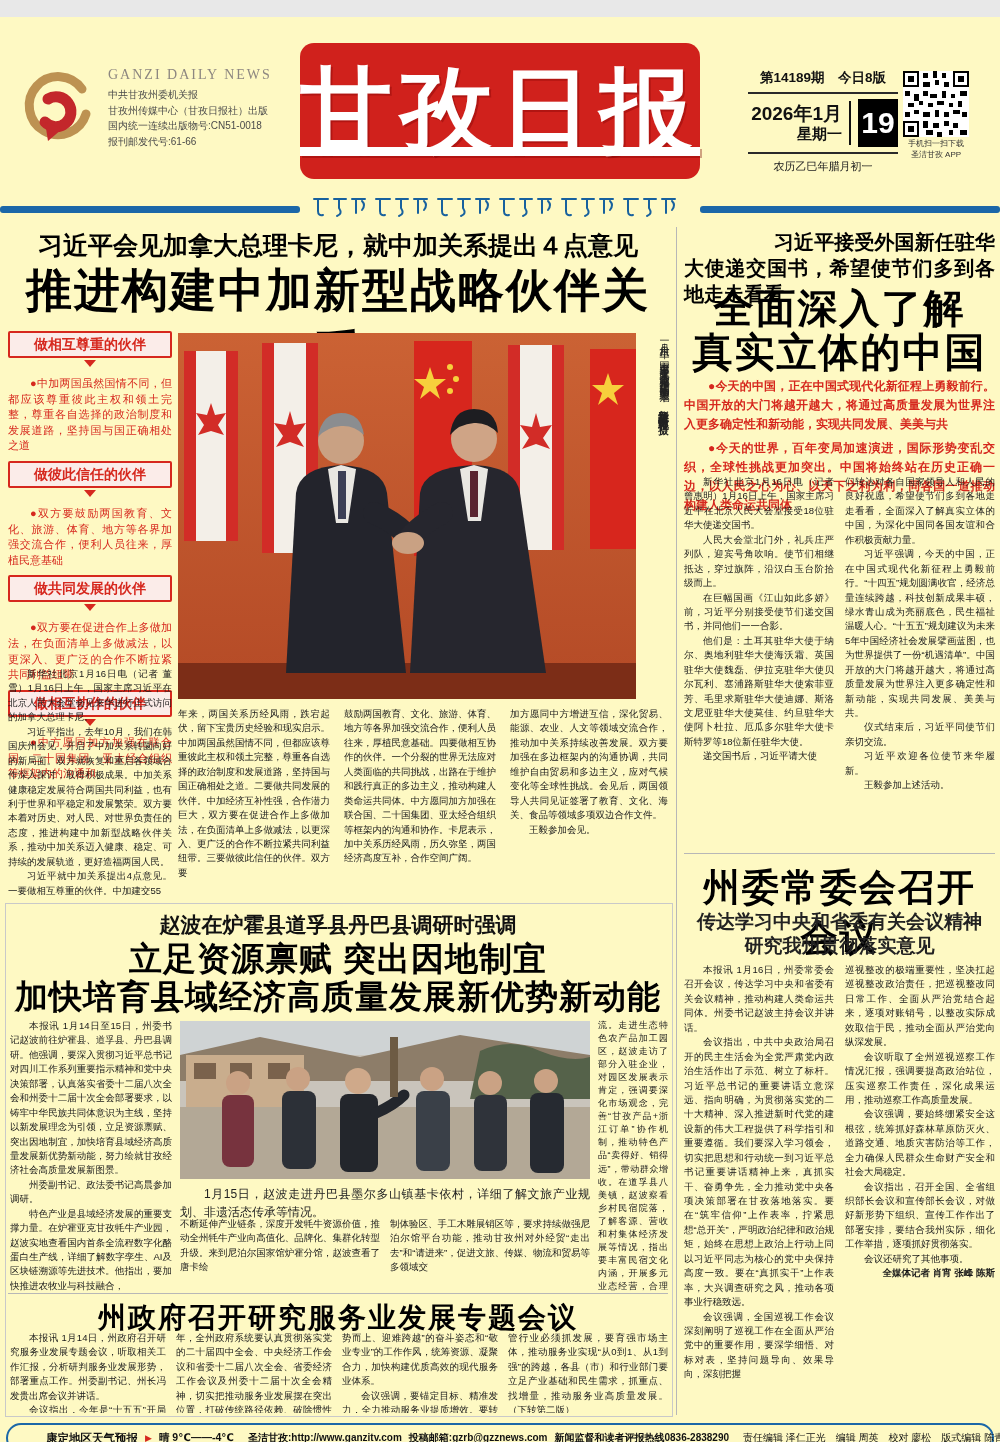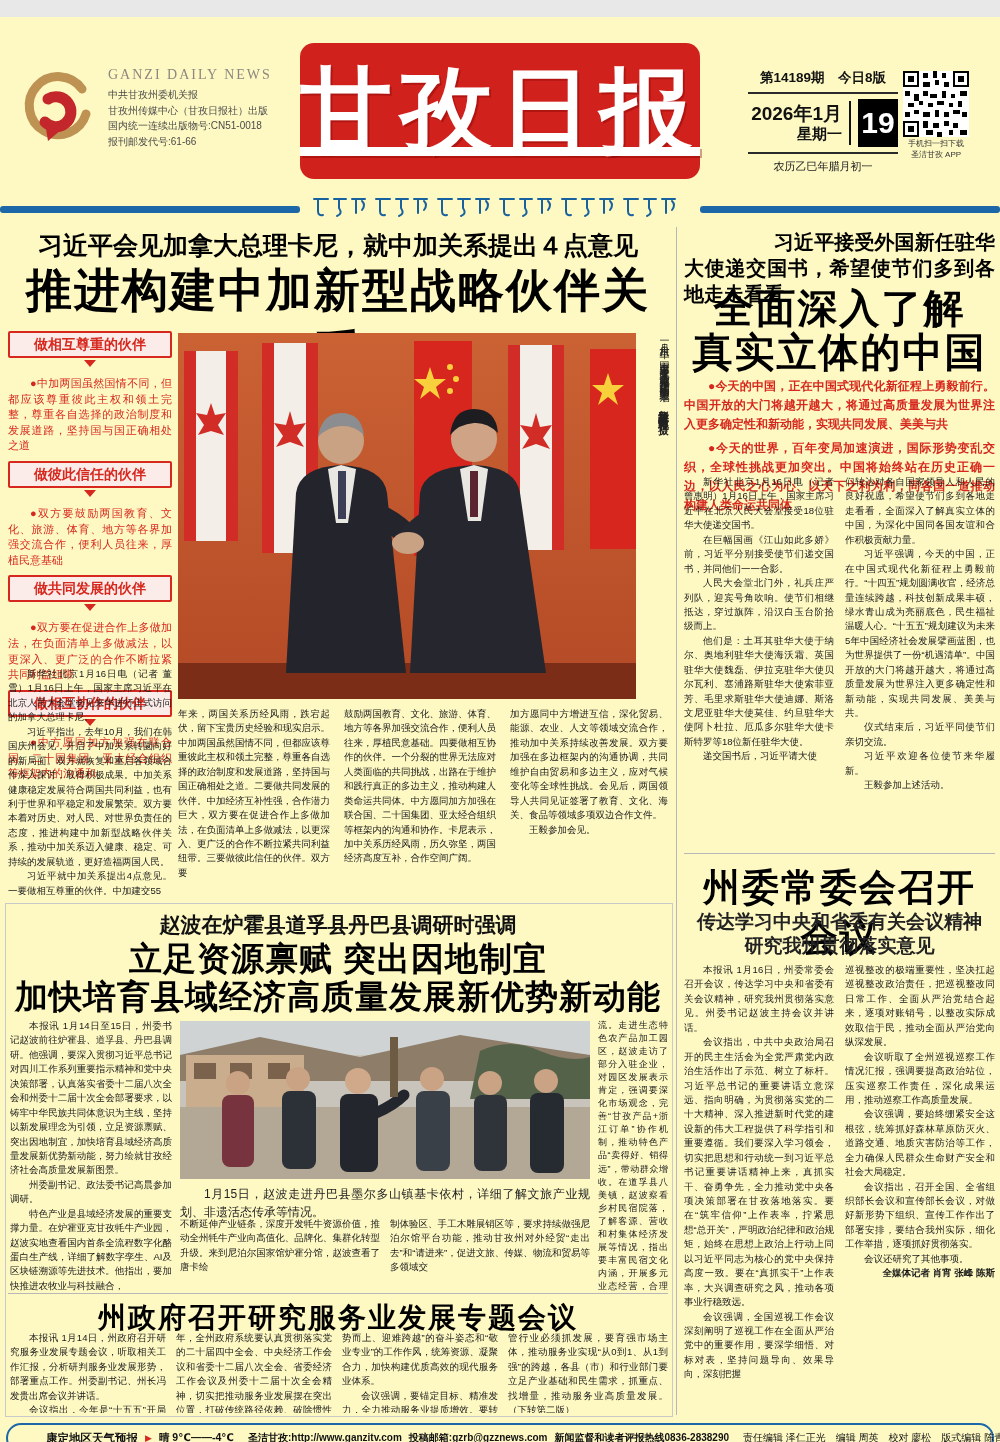--- a/index.html
+++ b/index.html
@@ -291,39 +291,39 @@
 
   <div class="abs hv amb-kicker j" style="left:684px;top:212px;width:311px;">习近平接受外国新任驻华大使递交国书，希望使节们多到各地走走看看</div>
   <div class="abs c hv amb-h" style="left:684px;top:264px;width:311px;">全面深入了解</div>
   <div class="abs c hv amb-h" style="left:684px;top:308px;width:311px;">真实立体的中国</div>
   <div class="abs j" style="left:684px;top:360px;width:311px;">
     <p class="bullet">●今天的中国，正在中国式现代化新征程上勇毅前行。中国开放的大门将越开越大，将通过高质量发展为世界注入更多确定性和新动能，实现共同发展、美美与共</p>
     <p class="bullet">●今天的世界，百年变局加速演进，国际形势变乱交织，全球性挑战更加突出。中国将始终站在历史正确一边，以人民之心为心、以天下之利为利，同各国一道推动构建人类命运共同体</p>
   </div>
   <div class="abs bp j clip" style="left:684px;top:458px;width:150px;height:370px;">
     <p>新华社北京1月16日电（记者 曾惠明）1月16日上午，国家主席习近平在北京人民大会堂接受18位驻华大使递交国书。</p>
+    <p>人民大会堂北门外，礼兵庄严列队，迎宾号角吹响。使节们相继抵达，穿过旗阵，沿汉白玉台阶拾级而上。</p>
     <p>在巨幅国画《江山如此多娇》前，习近平分别接受使节们递交国书，并同他们一一合影。</p>
-    <p>人民大会堂北门外，礼兵庄严列队，迎宾号角吹响。使节们相继抵达，穿过旗阵，沿汉白玉台阶拾级而上。</p>
     <p>他们是：土耳其驻华大使于纳尔、奥地利驻华大使海沃霜、英国驻华大使魏磊、伊拉克驻华大使贝尔瓦利、塞浦路斯驻华大使索菲亚芳、毛里求斯驻华大使迪娜、斯洛文尼亚驻华大使莫佳、约旦驻华大使阿卜杜拉、厄瓜多尔驻华大使卡斯特罗等18位新任驻华大使。</p>
     <p>递交国书后，习近平请大使</p>
   </div>
   <div class="abs bp j clip" style="left:845px;top:458px;width:150px;height:370px;">
     <p style="text-indent:0;">们转达对各自国家领导人和人民的良好祝愿，希望使节们多到各地走走看看，全面深入了解真实立体的中国，为深化中国同各国友谊和合作积极贡献力量。</p>
     <p>习近平强调，今天的中国，正在中国式现代化新征程上勇毅前行。“十四五”规划圆满收官，经济总量连续跨越，科技创新成果丰硕，绿水青山成为亮丽底色，民生福祉温暖人心。“十五五”规划建议为未来5年中国经济社会发展擘画蓝图，也为世界提供了一份“机遇清单”。中国开放的大门将越开越大，将通过高质量发展为世界注入更多确定性和新动能，实现共同发展、美美与共。</p>
     <p>仪式结束后，习近平同使节们亲切交流。</p>
     <p>习近平欢迎各位使节来华履新。</p>
     <p>王毅参加上述活动。</p>
   </div>
 
   <div class="abs hline" style="left:684px;top:836px;width:311px;"></div>
   <div class="abs c hv standing-h" style="left:684px;top:846px;width:311px;">州委常委会召开会议</div>
   <div class="abs c standing-sub" style="left:684px;top:892px;width:311px;">传达学习中央和省委有关会议精神</div>
   <div class="abs c standing-sub" style="left:684px;top:916px;width:311px;">研究我州贯彻落实意见</div>
   <div class="abs bp j clip" style="left:684px;top:946px;width:150px;height:450px;">
-    <p>本报讯 1月16日，州委常委会召开会议，传达学习中央和省委有关会议精神，研究我州贯彻落实意见。州委书记赵波主持会议并讲话。</p>
+    <p>本报讯 1月16日，州委常委会召开会议，传达学习中央和省委有关会议精神，推动构建人类命运共同体。州委书记赵波主持会议并讲话。</p>
     <p>会议指出，中共中央政治局召开的民主生活会为全党严肃党内政治生活作出了示范、树立了标杆。习近平总书记的重要讲话立意深远、指向明确，为贯彻落实党的二十大精神、深入推进新时代党的建设新的伟大工程提供了科学指引和重要遵循。我们要深入学习领会，切实把思想和行动统一到习近平总书记重要讲话精神上来，真抓实干、奋勇争先，全力推动党中央各项决策部署在甘孜落地落实。要在“筑牢信仰”上作表率，拧紧思想“总开关”，严明政治纪律和政治规矩，始终在思想上政治上行动上同以习近平同志为核心的党中央保持高度一致。要在“真抓实干”上作表率，大兴调查研究之风，推动各项事业行稳致远。</p>
     <p>会议强调，全国巡视工作会议深刻阐明了巡视工作在全面从严治党中的重要作用，要深学细悟、对标对表，坚持问题导向、效果导向，深刻把握</p>
   </div>
   <div class="abs bp j clip" style="left:845px;top:946px;width:150px;height:450px;">
     <p style="text-indent:0;">巡视整改的极端重要性，坚决扛起巡视整改政治责任，把巡视整改同日常工作、全面从严治党结合起来，逐项对账销号，以整改实际成效取信于民，推动全面从严治党向纵深发展。</p>
     <p>会议听取了全州巡视巡察工作情况汇报，强调要提高政治站位，压实巡察工作责任，深化成果运用，推动巡察工作高质量发展。</p>
     <p>会议强调，要始终绷紧安全这根弦，统筹抓好森林草原防灭火、道路交通、地质灾害防治等工作，全力确保人民群众生命财产安全和社会大局稳定。</p>
     <p>会议指出，召开全国、全省组织部长会议和宣传部长会议，对做好新形势下组织、宣传工作作出了部署安排，要结合我州实际，细化工作举措，逐项抓好贯彻落实。</p>
     <p>会议还研究了其他事项。</p>
     <p class="byline">全媒体记者 肖宵 张峰 陈斯</p>

